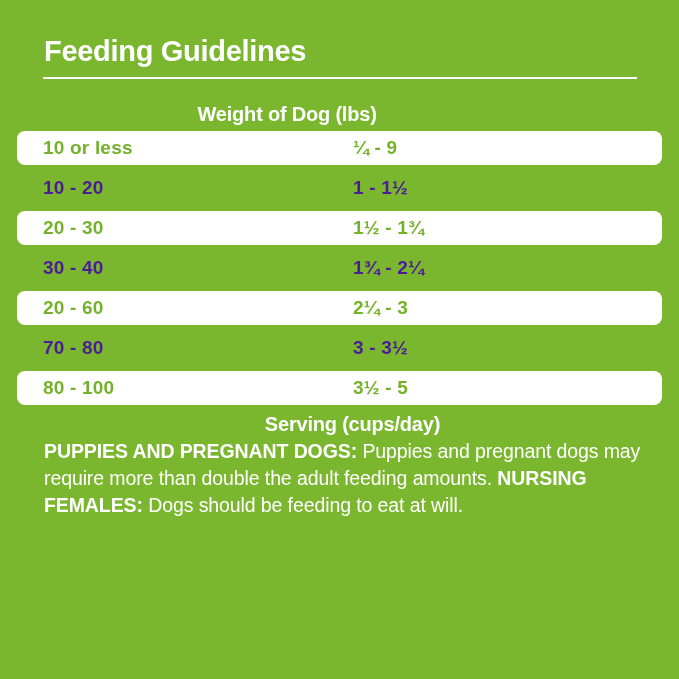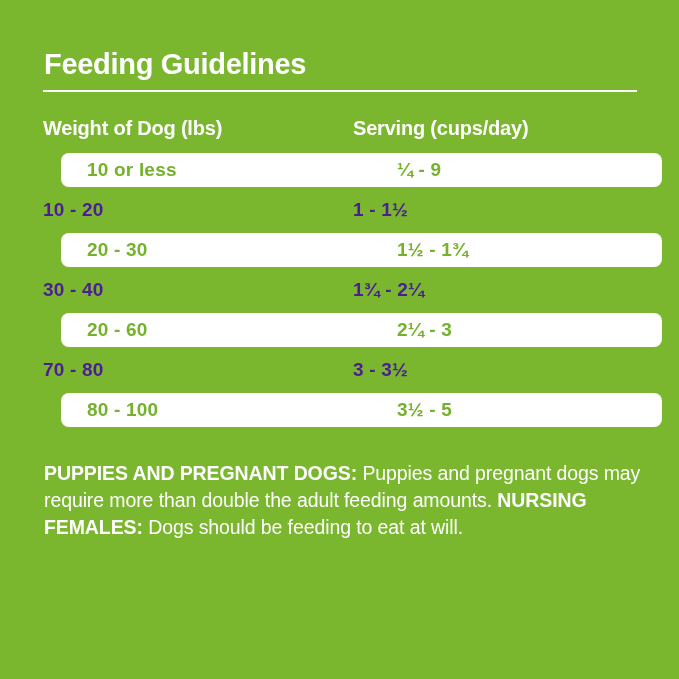--- a/index.html
+++ b/index.html
@@ -11,21 +11,21 @@
     position: relative;
     width: 679px;
     height: 679px;
     background: #7AB72F;
     overflow: hidden;
     font-family: "Liberation Sans", "DejaVu Sans", sans-serif;
     box-sizing: border-box;
     padding-top: 36px;
   }
   .title {
-    margin: 13px 44px 0 44px;
+    margin: 0 44px 0 44px;
     font-size: 29px;
     line-height: 31px;
     font-weight: 800;
     letter-spacing: -0.3px;
     color: #FFFFFF;
   }
   .rule {
     height: 2px;
     background: #FFFFFF;
     margin: 10px 42px 0 43px;
@@ -34,43 +34,43 @@
   .table {
     margin: 24px 17px 0 17px; 
   }
   .hdr-row, .row {
     display: flex;
     align-items: center;
     padding-left: 26px;
     box-sizing: border-box;
   }
   .hdr-row {
-    margin-bottom: 13px;
+    margin-bottom: 4px;
     height: 24px;
+    flex-direction: column;
   }
   .col-weight { width: 310px; flex: 0 0 310px; }
   .col-serving { flex: 1; }
   .hdr-cell {
     font-size: 20px;
     font-weight: 800;
     color: #FFFFFF;
     letter-spacing: -0.2px;
   }
   .row {
     height: 34px;
     margin-bottom: 6px;
     border-radius: 8px;
     font-size: 19px;
     font-weight: 700;
     letter-spacing: 0.2px;
   }
   .row-white {
     background: #FFFFFF;
     color: #74B22B;
-    margin-left: 44px;
   }
   .row-green {
     background: transparent;
     color: #4c1d95;
   }
   .notes {
     margin: 33px 38px 0 44px;
     width: 600px;
     font-size: 19.5px;
     line-height: 27px;

